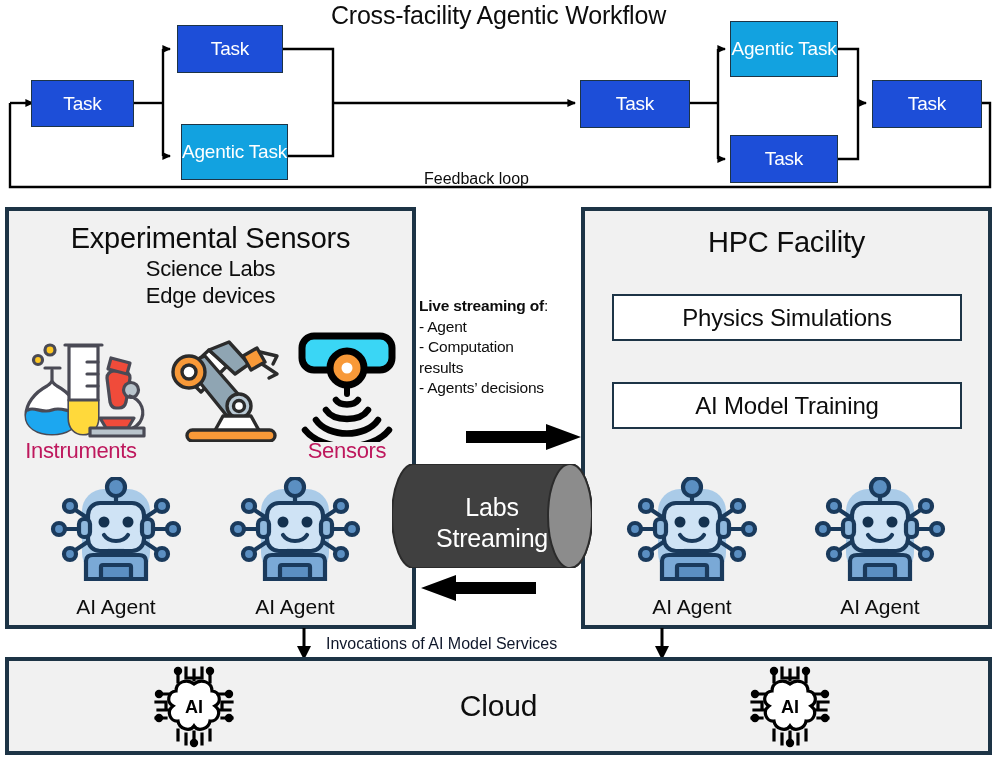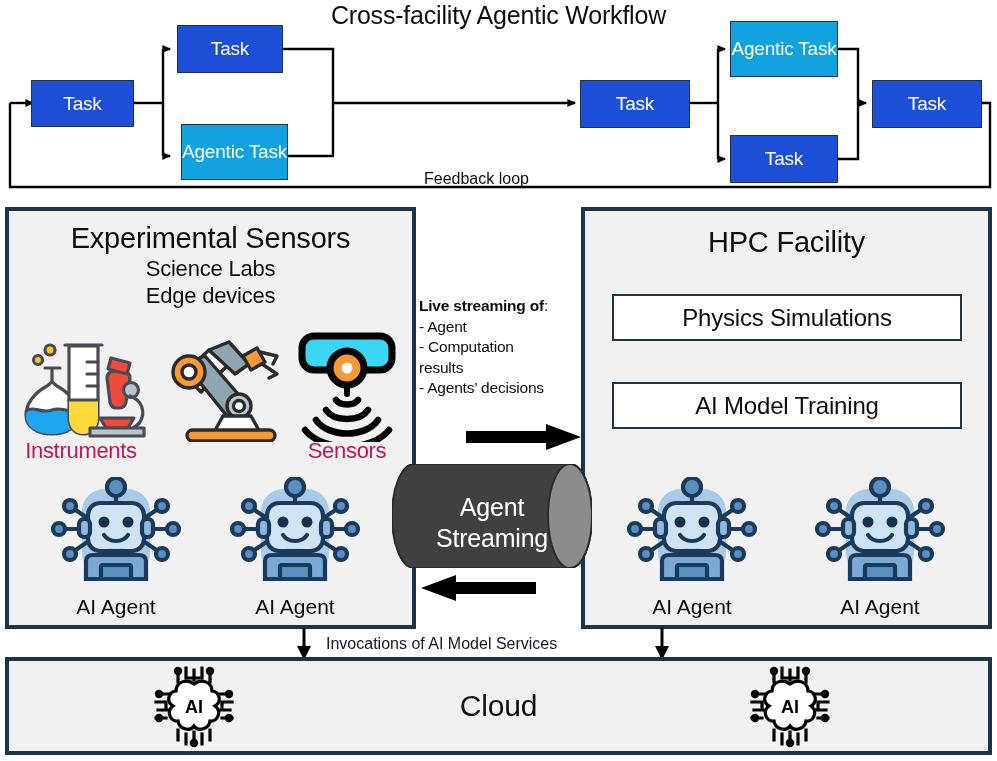--- a/index.html
+++ b/index.html
@@ -413,21 +413,21 @@
   <svg class="abs" style="left:421px;top:575px;" width="115" height="26" viewBox="0 0 115 26">
     <path d="M115,7 L35,7 L35,0 L0,13 L35,26 L35,19 L115,19 Z" fill="#000"></path>
   </svg>
 
   <div class="abs" id="cyl-wrap" style="left:392px;top:464px;width:200px;height:104px;">
     <svg width="200" height="104" viewBox="0 0 200 104" style="position:absolute;left:0;top:0;">
       <path d="M22,0 L178,0 A22,52 0 0 1 178,104 L22,104 A22,52 0 0 1 22,0 Z" fill="#404040" stroke="#2b2b2b" stroke-width="2"></path>
       <ellipse cx="178" cy="52" rx="22" ry="52" fill="#8c8c8c" stroke="#2b2b2b" stroke-width="2"></ellipse>
     </svg>
     <div id="cyl-label">
-      <div>Agent</div>
+      <div>Labs</div>
       <div>Streaming</div>
     </div>
   </div>
 
   <svg class="abs" style="left:290px;top:628px;" width="30" height="32" viewBox="0 0 30 32">
     <path d="M14,0 L14,20" stroke="#000" stroke-width="3" fill="none"></path>
     <path d="M7,18 L21,18 L14,32 Z" fill="#000"></path>
   </svg>
   <svg class="abs" style="left:648px;top:628px;" width="30" height="32" viewBox="0 0 30 32">
     <path d="M14,0 L14,20" stroke="#000" stroke-width="3" fill="none"></path>

